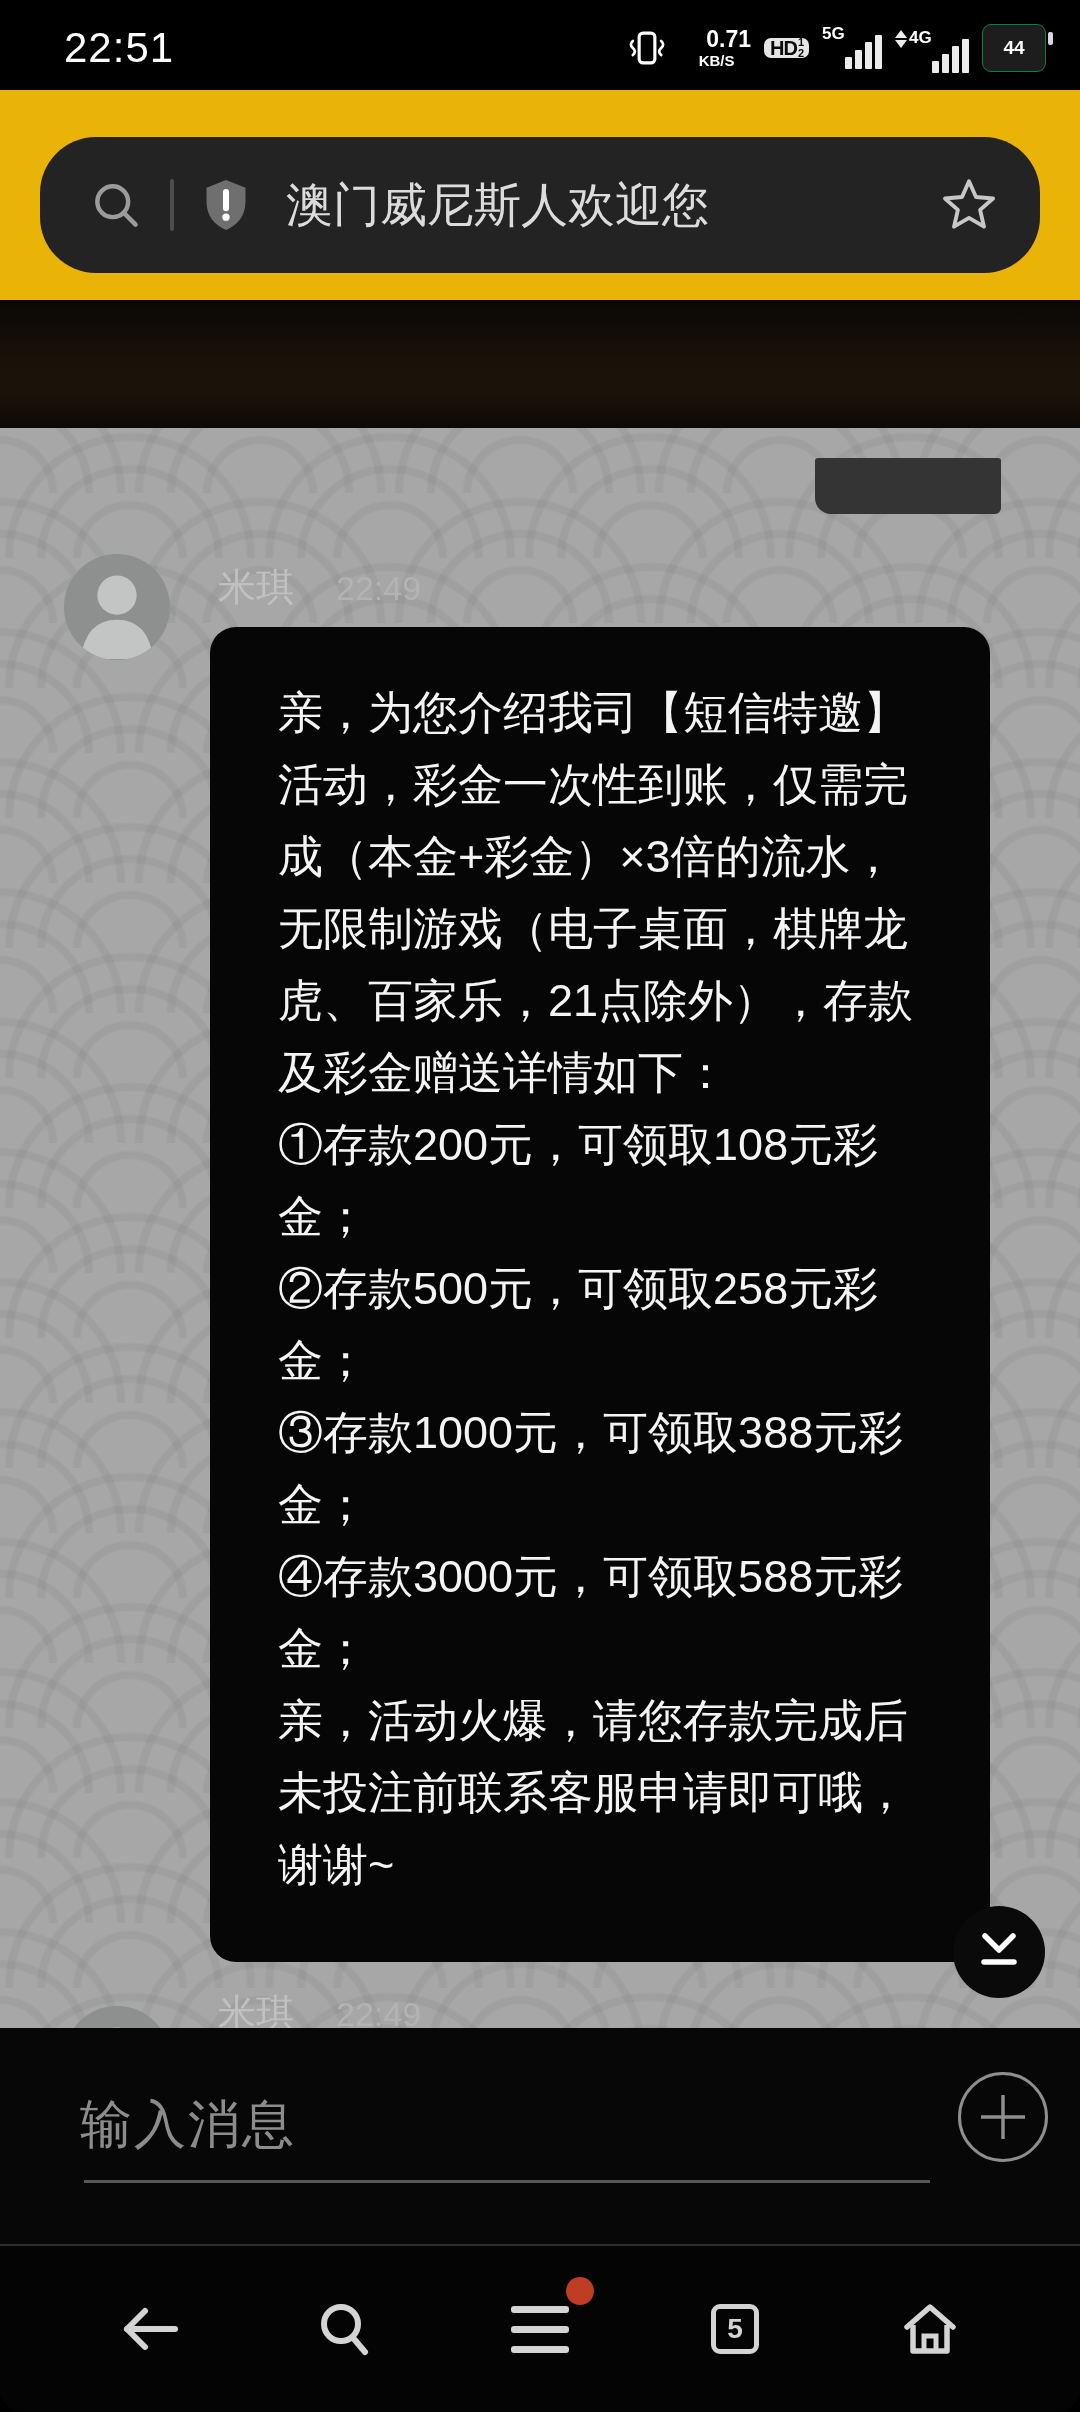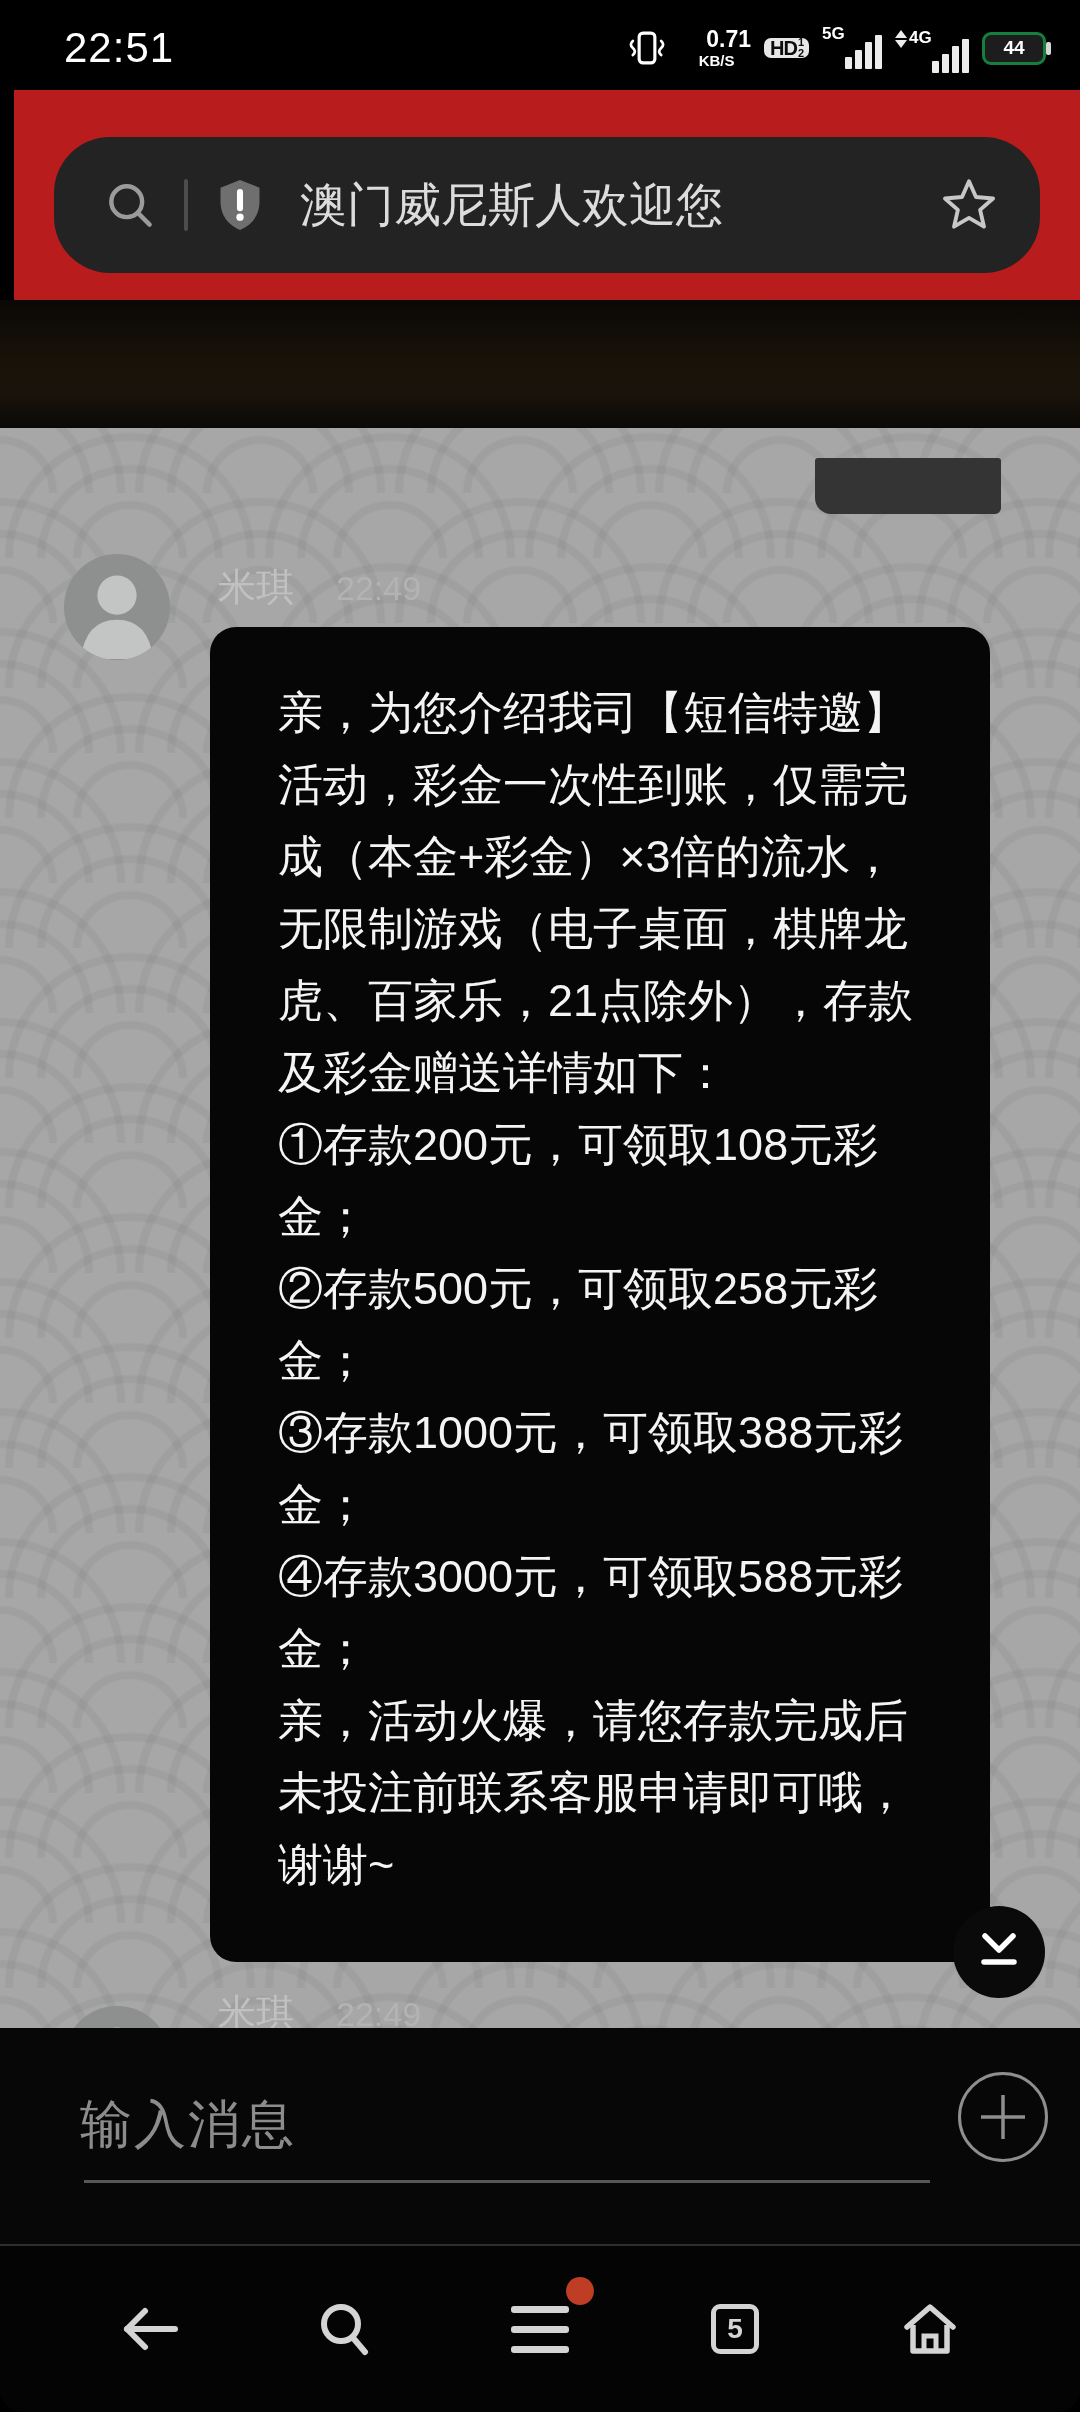--- a/index.html
+++ b/index.html
@@ -21,27 +21,27 @@
   .hd-digits span{font-size:11px;font-weight:800;}
   .signal{position:relative;width:60px;height:42px;}
   .signal .lbl{position:absolute;left:0;top:-3px;font-size:17px;font-weight:700;}
   .bars{position:absolute;right:0;bottom:0;display:flex;align-items:flex-end;gap:3px;}
   .bars i{display:block;width:7px;background:#ececec;border-radius:1px;}
   .signal4g{width:74px;margin-top:8px;}
   .updown{position:absolute;left:0;top:-1px;display:flex;flex-direction:column;gap:2px;}
   .updown .tri-up{width:0;height:0;border-left:6px solid transparent;border-right:6px solid transparent;border-bottom:8px solid #ececec;}
   .updown .tri-dn{width:0;height:0;border-left:6px solid transparent;border-right:6px solid transparent;border-top:8px solid #ececec;}
   .signal4g .lbl{left:14px;}
-  .battery{position:relative;width:64px;height:33px;border:3px solid #15803d;border-radius:9px;
+  .battery{position:relative;width:64px;height:48px;border:1px solid #15803d;border-radius:9px;
     background:#1d1d1d;display:flex;align-items:center;justify-content:center;box-sizing:border-box;}
   .battery:after{content:"";position:absolute;right:-8px;top:7px;width:5px;height:13px;background:#d8d8d8;border-radius:2px;}
   .battery span{font-size:19px;font-weight:700;color:#fff;}
 
   
-  .address-section{position:absolute;top:90px;left:0;right:0;height:210px;background:#b91c1c;margin-left:14px;}
+  .address-section{position:absolute;top:90px;left:0;right:0;height:210px;background:#eab308;}
   .address-pill{position:absolute;left:40px;right:40px;top:47px;height:136px;background:#232323;
     border-radius:56px;display:flex;align-items:center;padding:0 40px 0 48px;box-sizing:border-box;}
   .addr-divider{width:4px;height:52px;background:#4d4d4d;margin:0 26px;border-radius:2px;}
   .addr-title{flex:1;font-size:47px;color:#dcdcdc;white-space:nowrap;overflow:hidden;margin-left:34px;}
 
   
   .banner{position:absolute;top:300px;left:0;right:0;height:128px;overflow:hidden;
     background:linear-gradient(180deg,#0a0806,#171108 45%,#1b140b 70%,#0b0906);}
 
   

